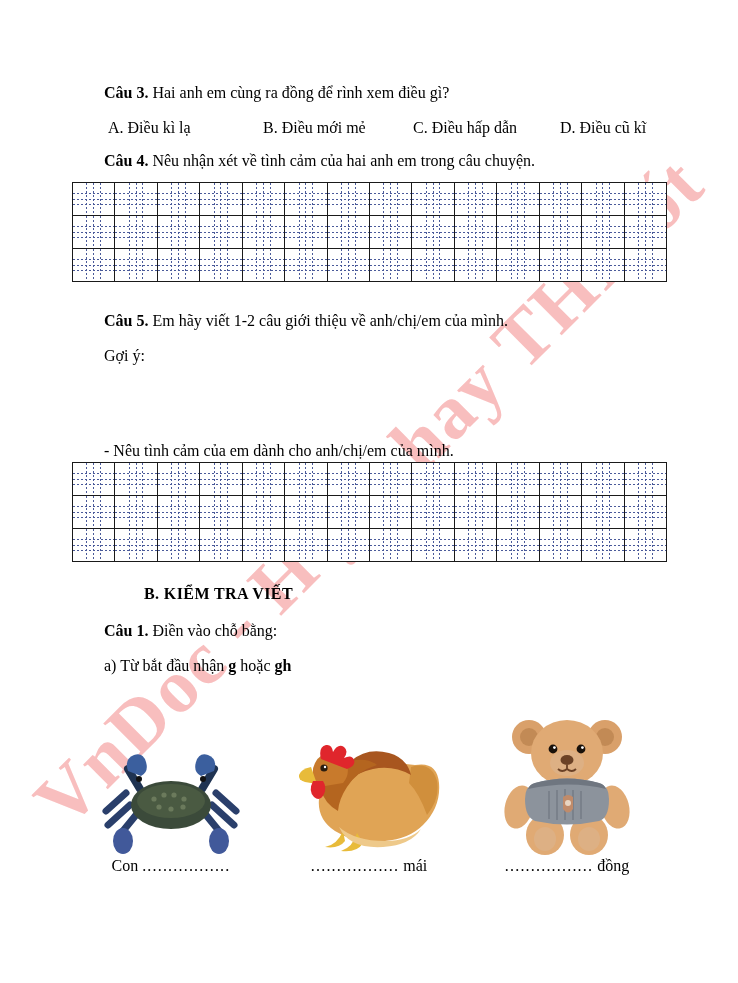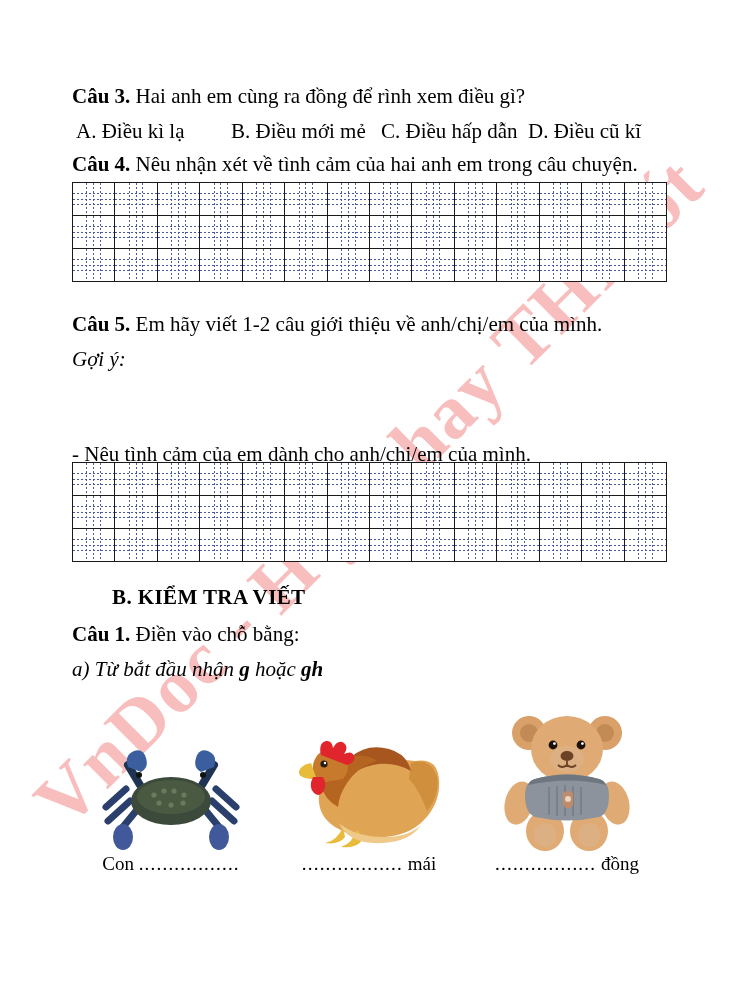--- a/index.html
+++ b/index.html
@@ -41,27 +41,28 @@
   #content {
     position: absolute;
     left: 0; top: 0;
     width: 738px;
     height: 983px;
     z-index: 10;
   }
 
   .line {
     position: absolute;
-    font-size: 21px;
+    font-size: 16px;
     line-height: 1.35;
     white-space: nowrap;
+    margin-left: 32px;
   }
   .line.wrap { white-space: normal; }
   .b { font-weight: 700; }
-  .i { font-style: italic; }
+  .i { }
   .heading {
     font-weight: 700;
     letter-spacing: .4px;
   }
 
   
   .grid-table {
     position: absolute;
     border-top: 1.4px solid #1a1a1a;
     border-left: 1.4px solid #1a1a1a;
@@ -132,21 +133,21 @@
     justify-content: flex-end;
   }
   .pic-art {
     height: 150px;
     display: flex;
     align-items: flex-end;
     justify-content: center;
   }
   .pic-caption {
     margin-top: 0;
-    font-size: 19px;
+    font-size: 16px;
     white-space: nowrap;
     text-align: right;
   }
   .dots { letter-spacing: 1.2px; }
 </style>
 </head>
 <body>
 
 <div id="page">
 

